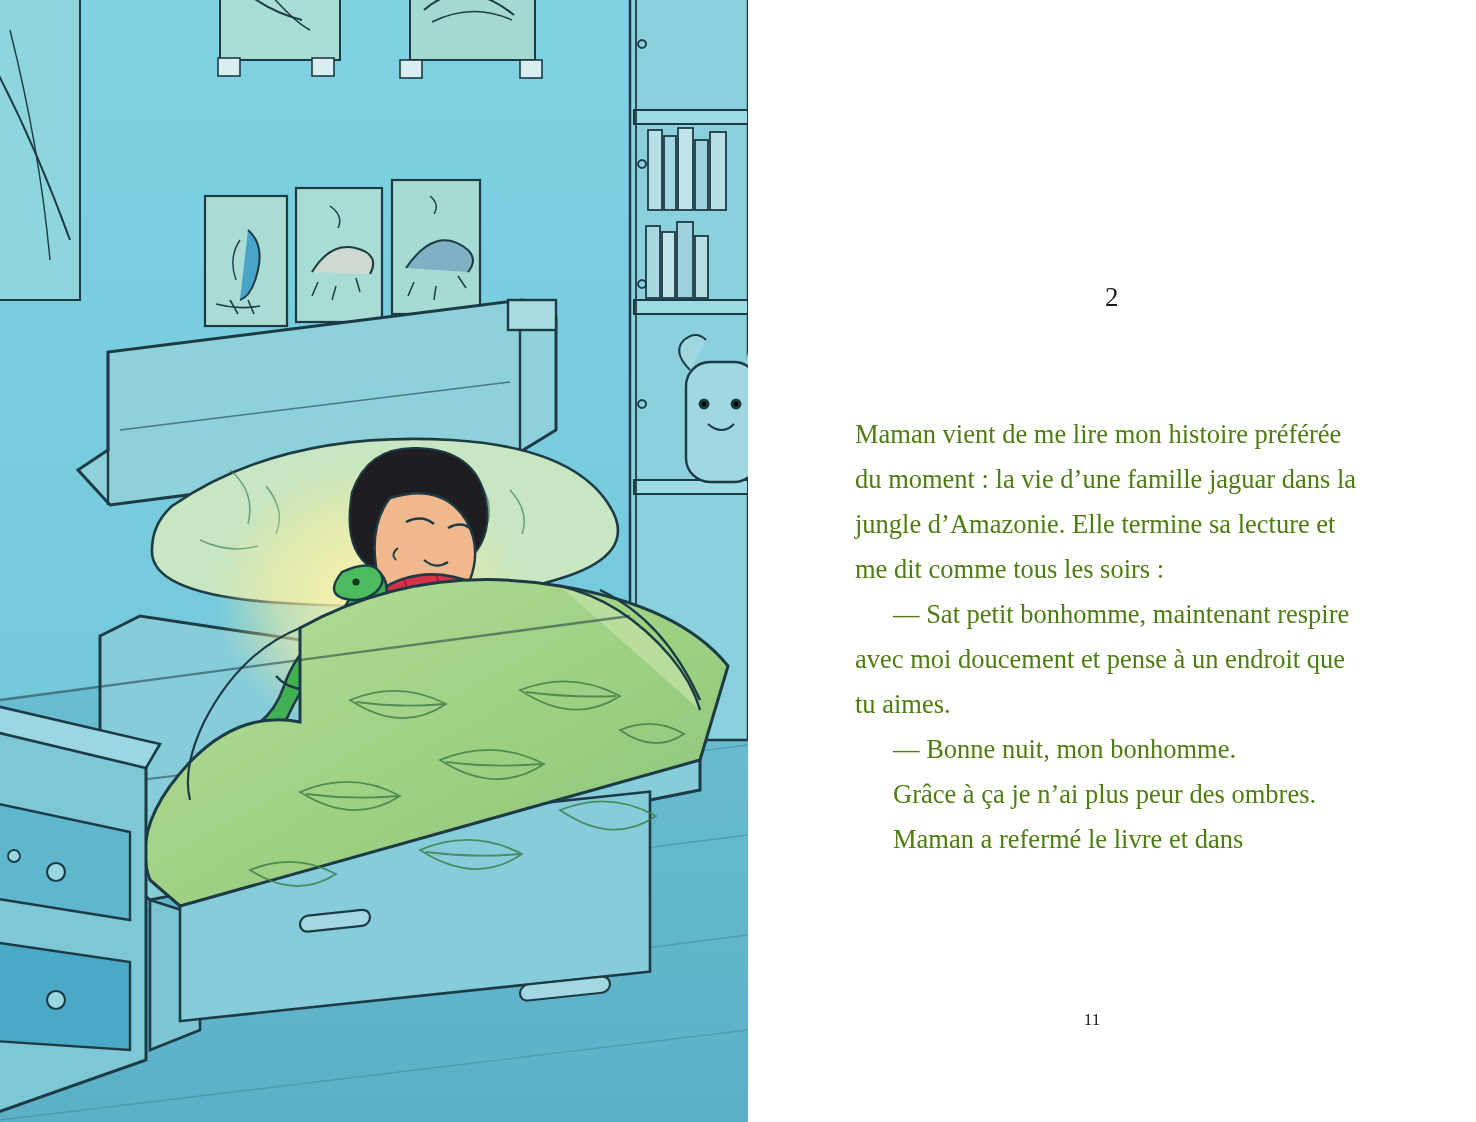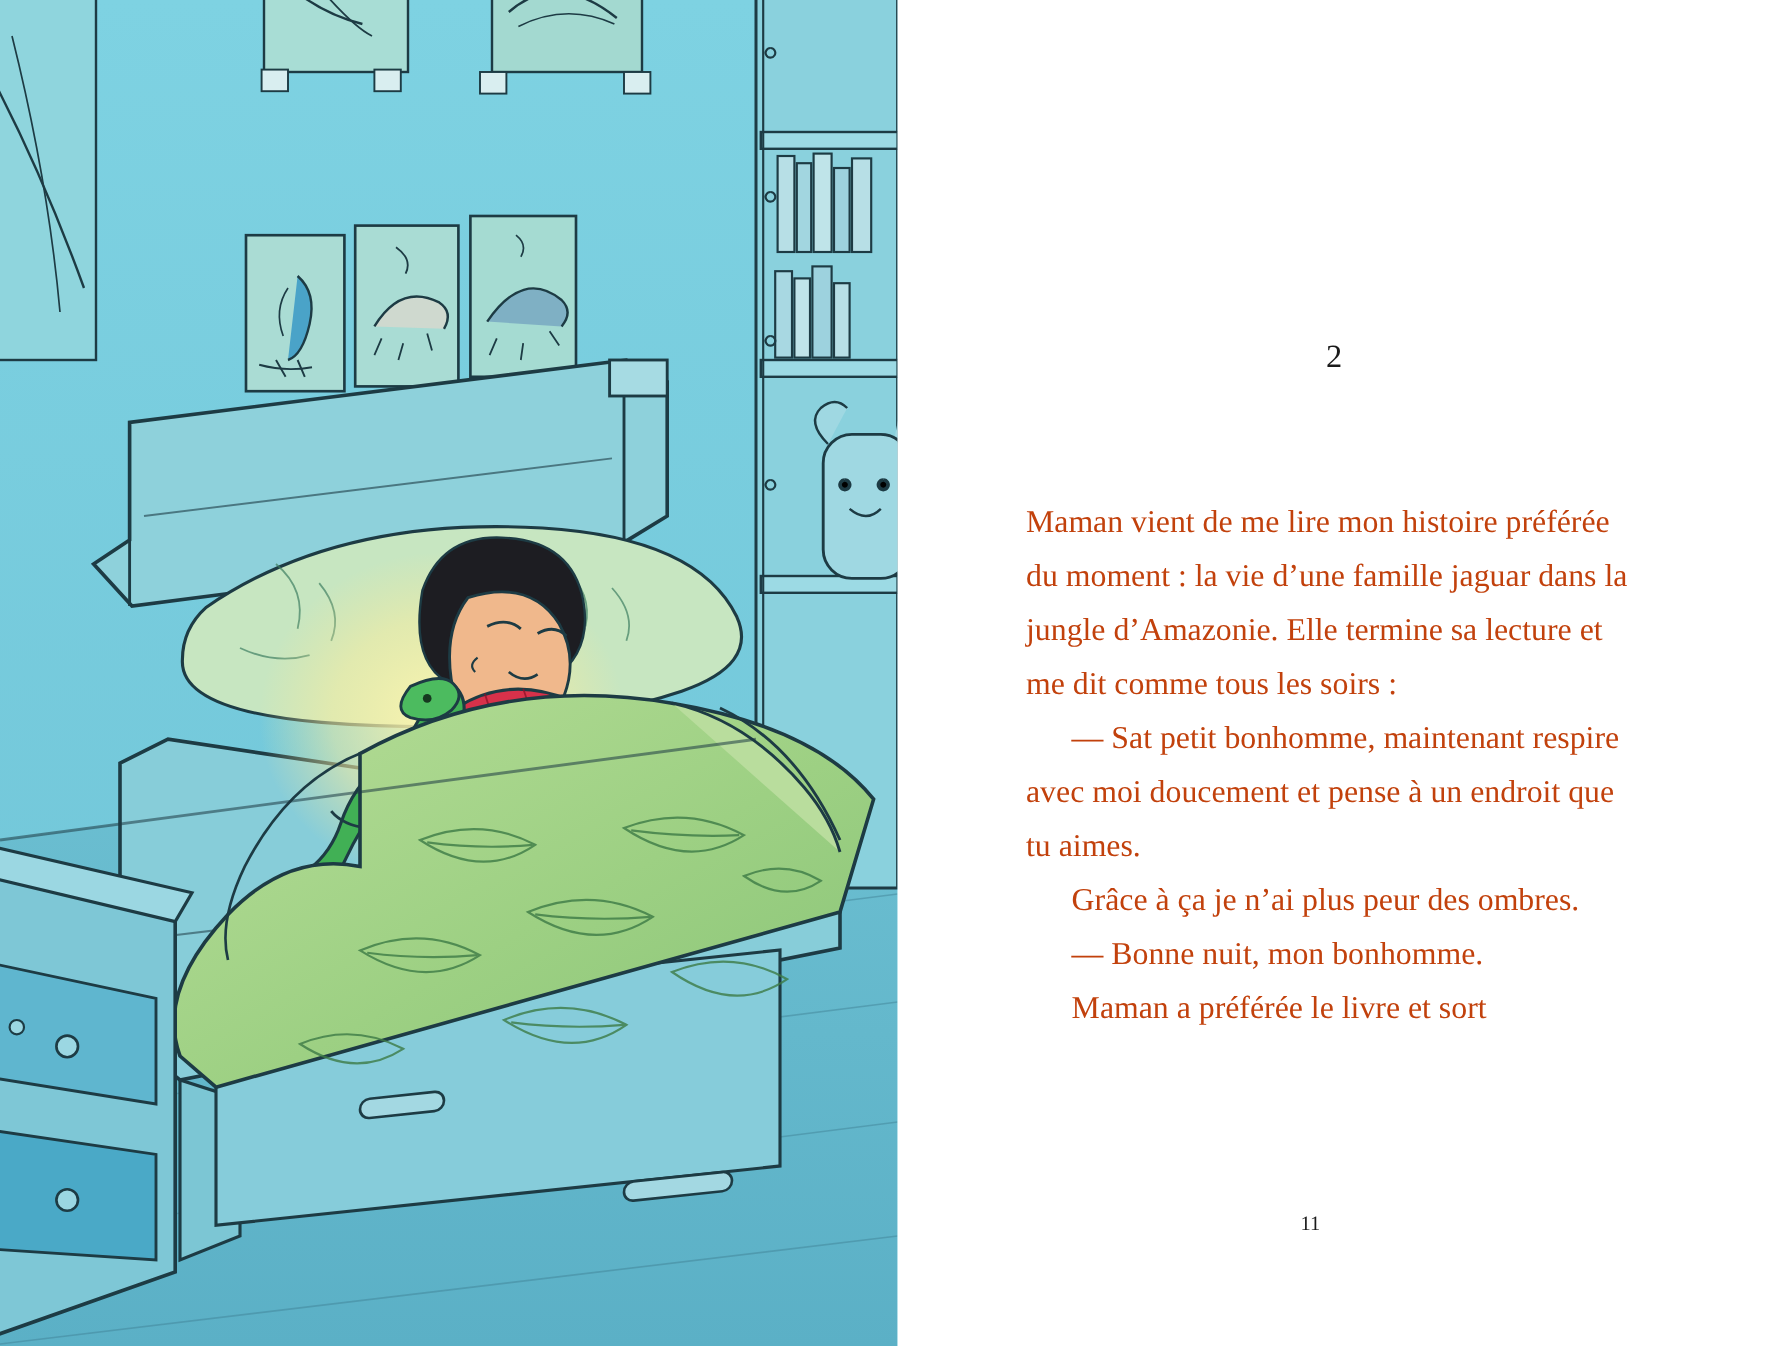--- a/index.html
+++ b/index.html
@@ -50,21 +50,21 @@
     color: #1a1a1a;
     letter-spacing: 0.5px;
   }
   .body-text {
     position: absolute;
     top: 412px;
     left: 107px;
     width: 505px;
     font-size: 26.5px;
     line-height: 45px;
-    color: #c2410c;
+    color: #4d7c0f;
     text-align: left;
   }
   .body-text p {
     margin: 0;
   }
   .body-text p.indent {
     text-indent: 38px;
   }
   .folio {
     position: absolute;
@@ -274,21 +274,21 @@
     </svg>
   </div>
 
   <div class="textpage">
 
     <div class="chapter-number">2</div>
 
     <div class="body-text">
       <p>Maman vient de me lire mon histoire préférée du moment : la vie d’une famille jaguar dans la jungle d’Amazonie. Elle termine sa lecture et me dit comme tous les soirs :</p>
       <p class="indent">— Sat petit bonhomme, maintenant respire avec moi doucement et pense à un endroit que tu aimes.</p>
+      <p class="indent">— Bonne nuit, mon bonhomme.</p>
       <p class="indent">Grâce à ça je n’ai plus peur des ombres.</p>
-      <p class="indent">— Bonne nuit, mon bonhomme.</p>
-      <p class="indent">Maman a préférée le livre et sort</p>
+      <p class="indent">Maman a refermé le livre et dans</p>
     </div>
 
     <div class="folio">11</div>
   </div>
 
 </div>
 
 </body></html>

